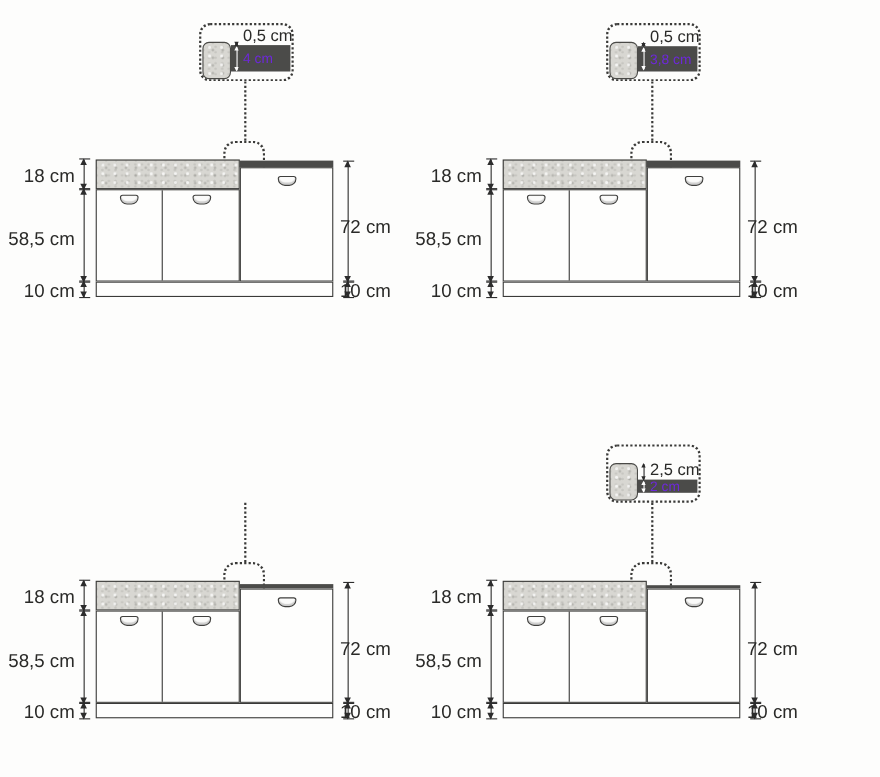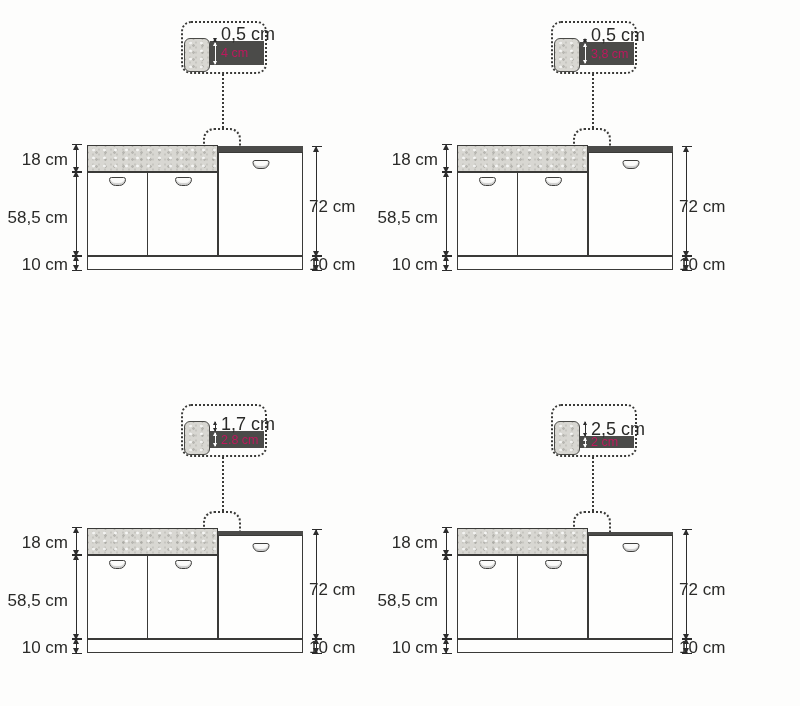--- a/index.html
+++ b/index.html
@@ -52,28 +52,28 @@
   }
   .bar-arrow {
     position: absolute; left: 32px;
     top: calc(16.5px + var(--ov) * 6px);
     height: calc(var(--th) * 6px - 3px);
     width: 0; border-left: 1.2px solid #ffffff;
   }
   .ov-label {
     position: absolute; left: 38px;
     top: calc(var(--ov) * 6px - 2px);
-    font-size: 18px; white-space: nowrap;
+    font-size: 15px; white-space: nowrap;
   }
   .th-label {
     position: absolute; left: 38px;
     top: calc(15px + var(--ov) * 6px);
     height: calc(var(--th) * 6px);
     display: flex; align-items: center;
-    color: #be185d; font-size: 12.5px; white-space: nowrap;
+    color: #6d28d9; font-size: 12.5px; white-space: nowrap;
   }
 
   
   .connector {
     position: absolute; left: 222px; top: 74px; height: 54px; width: 0;
     border-left: 2.2px dotted #3a3a38;
   }
   .focus-square {
     position: absolute; left: 203px; top: 128px; width: 38px; height: 37px;
     border: 2.2px dotted #3a3a38; border-radius: 11px;
@@ -289,34 +289,20 @@
 
     <div class="dim-label lab-l l1">18 cm</div>
     <div class="dim-label lab-l l2">58,5 cm</div>
     <div class="dim-label lab-l l3">10 cm</div>
     <div class="dim-label lab-r r1">72 cm</div>
     <div class="dim-label lab-r r2">10 cm</div>
   </div>
 
   <div class="diagram q2" style="--ov: 1.7; --th: 2.8;">
 
-    <div class="callout">
-      <div class="endpanel speckle"></div>
-      <div class="bar"></div>
-      <div class="gap-arrow">
-        <span class="ah up"></span>
-        <span class="ah down"></span>
-      </div>
-      <div class="bar-arrow">
-        <span class="ah up"></span>
-        <span class="ah down"></span>
-      </div>
-      <div class="ov-label">1,7 cm</div>
-      <div class="th-label">2.8 cm</div>
-    </div>
 
     <div class="connector"></div>
     <div class="focus-square"></div>
 
     <div class="cabinet">
       <div class="band speckle"></div>
       <div class="strip"></div>
       <div class="rdoor">
         <div class="handle"></div>
       </div>

